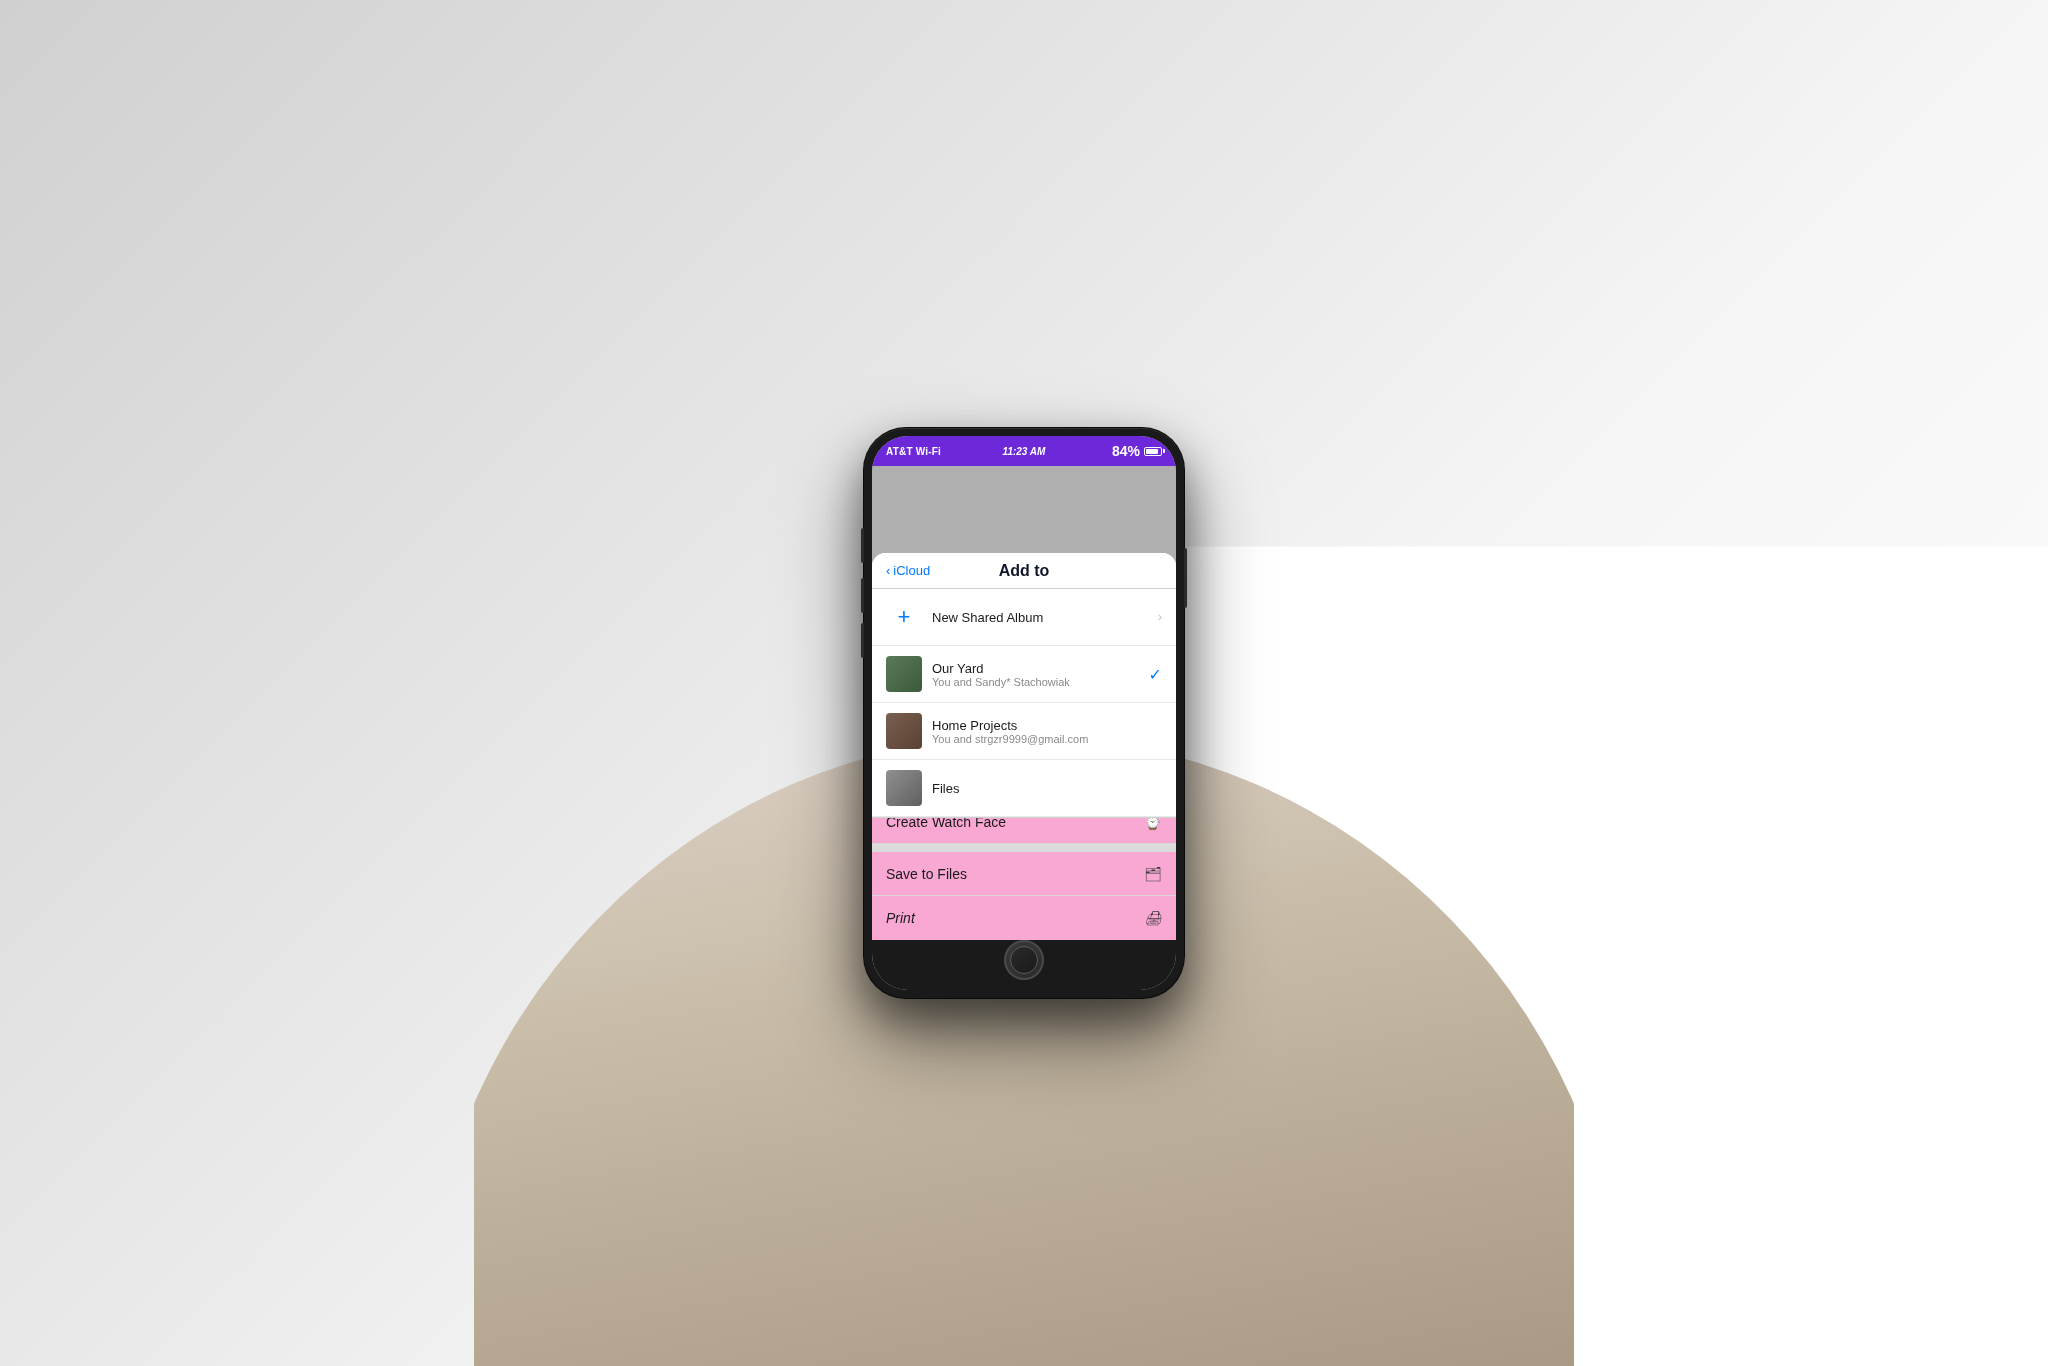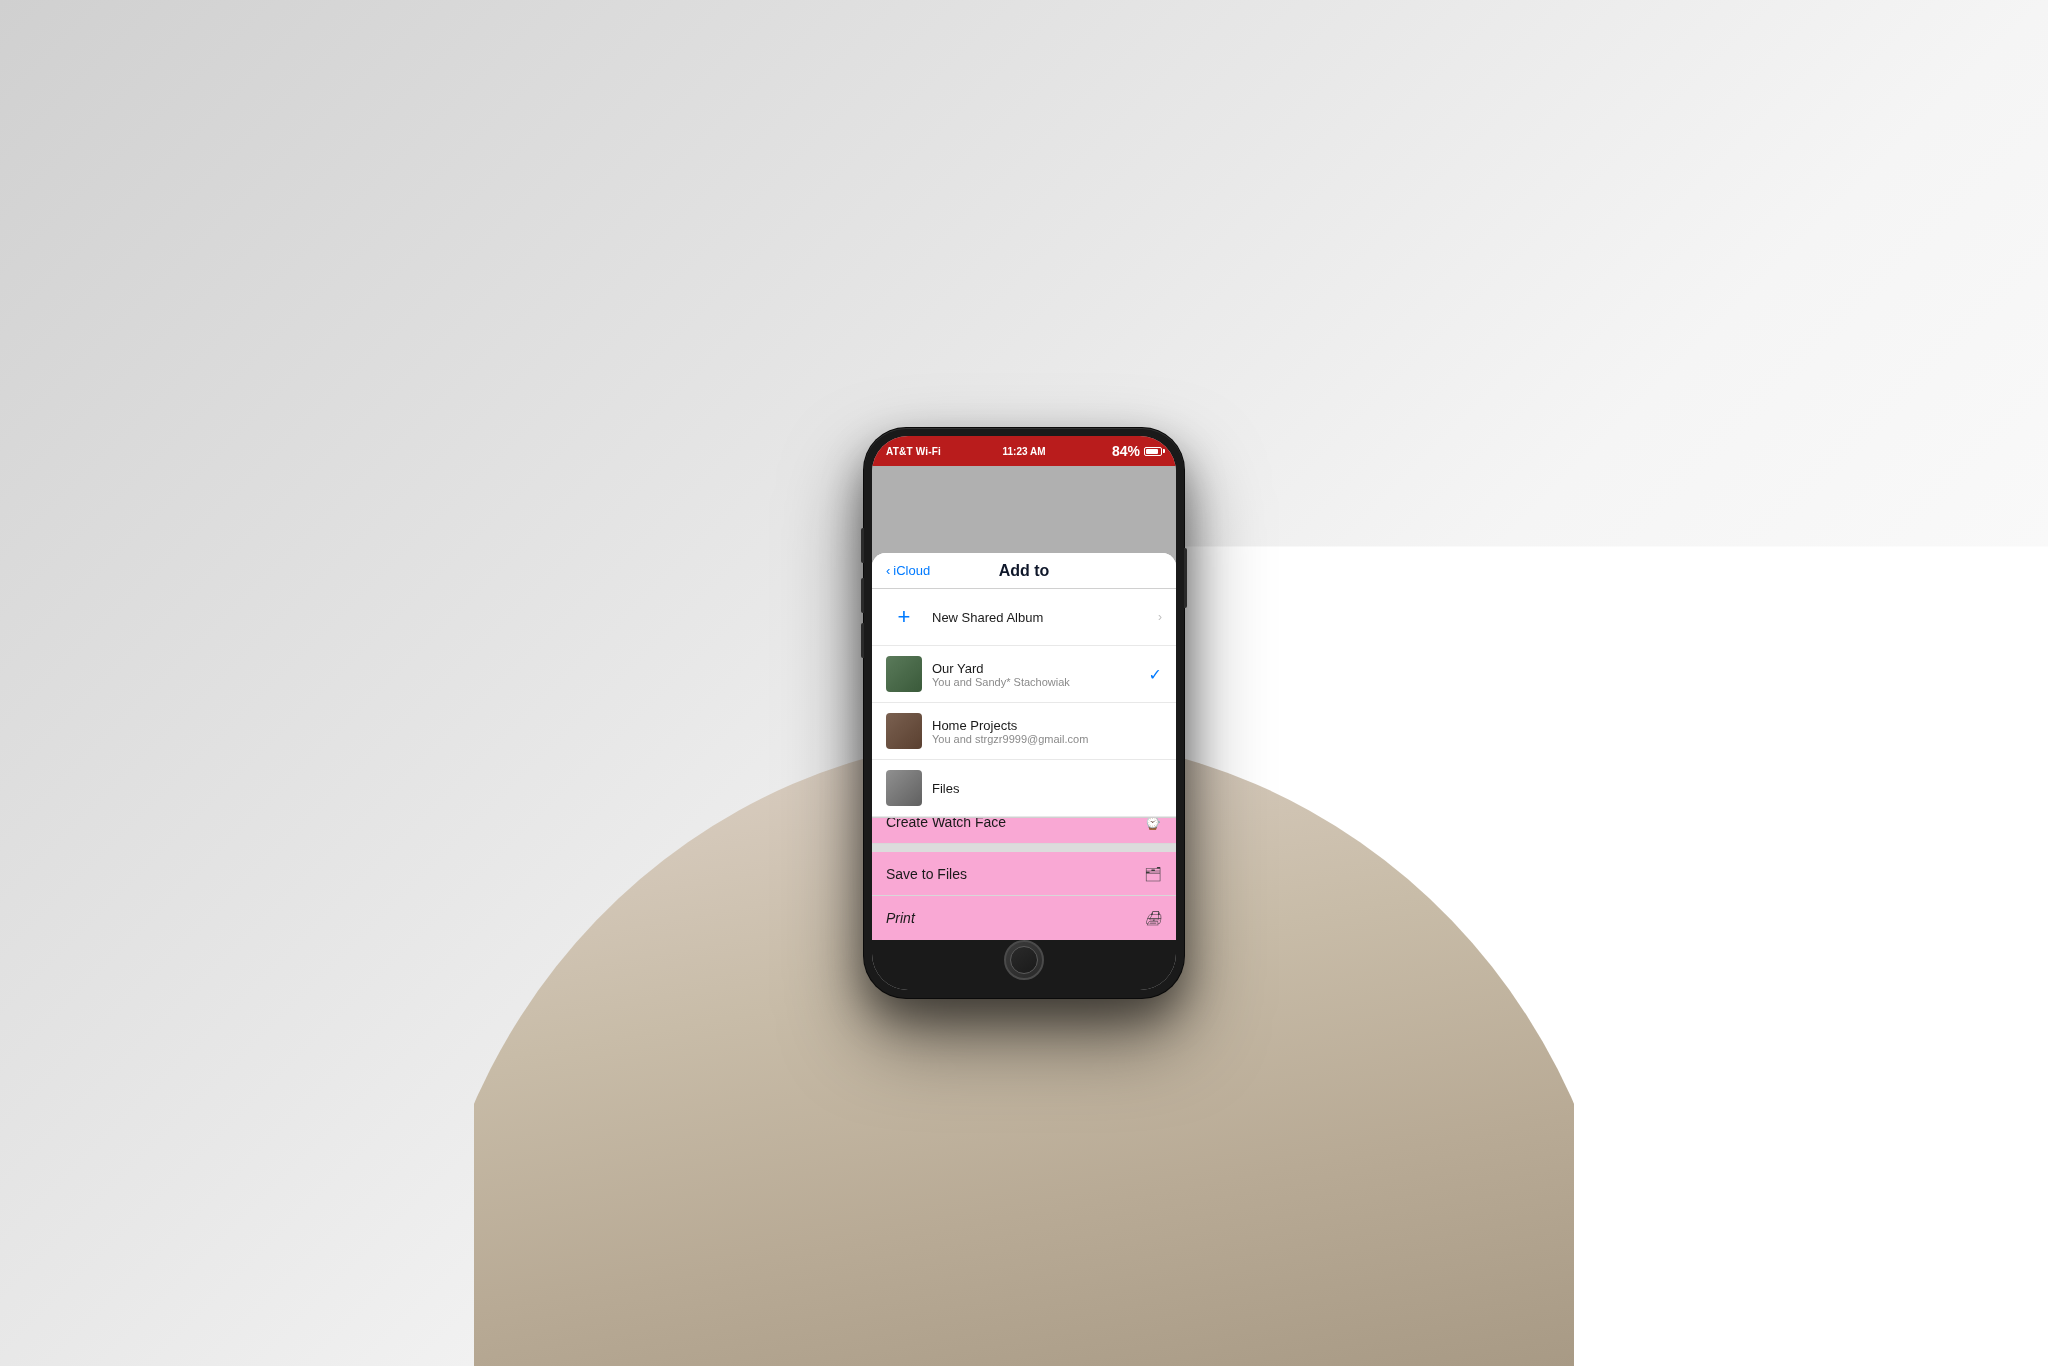--- a/index.html
+++ b/index.html
@@ -86,21 +86,21 @@
       border-radius: 36px;
       overflow: hidden;
       position: relative;
       display: flex;
       flex-direction: column;
     }
 
     
     .status-bar {
       height: 22px;
-      background: #b91c1c;
+      background: #6d28d9;
       display: flex;
       align-items: center;
       justify-content: space-between;
       padding: 15px 14px;
       flex-shrink: 0;
       position: relative;
       z-index: 100;
     }
 
     .status-bar-left {
@@ -110,20 +110,21 @@
       letter-spacing: 0.2px;
     }
 
     .status-bar-center {
       font-size: 10px;
       color: white;
       font-weight: 600;
       position: absolute;
       left: 50%;
       transform: translateX(-50%);
+      font-style: italic;
     }
 
     .status-bar-right {
       display: flex;
       align-items: center;
       gap: 4px;
       font-size: 14px;
       color: white;
       font-weight: 600;
     }

